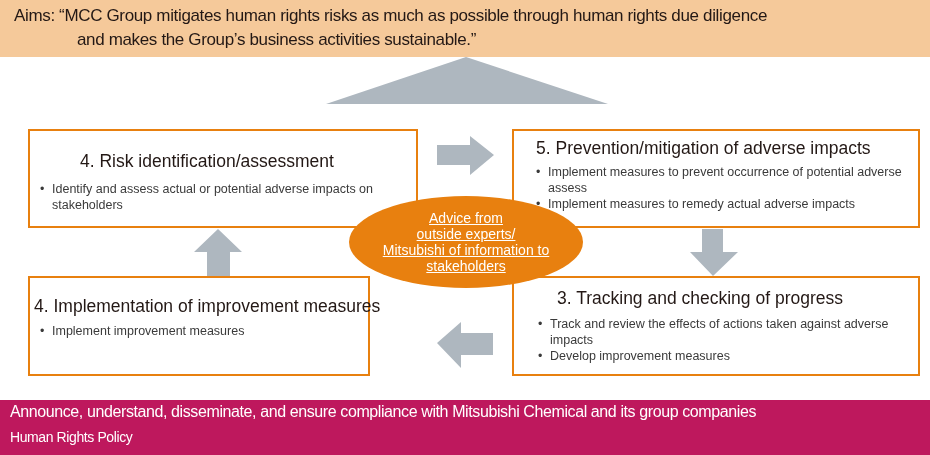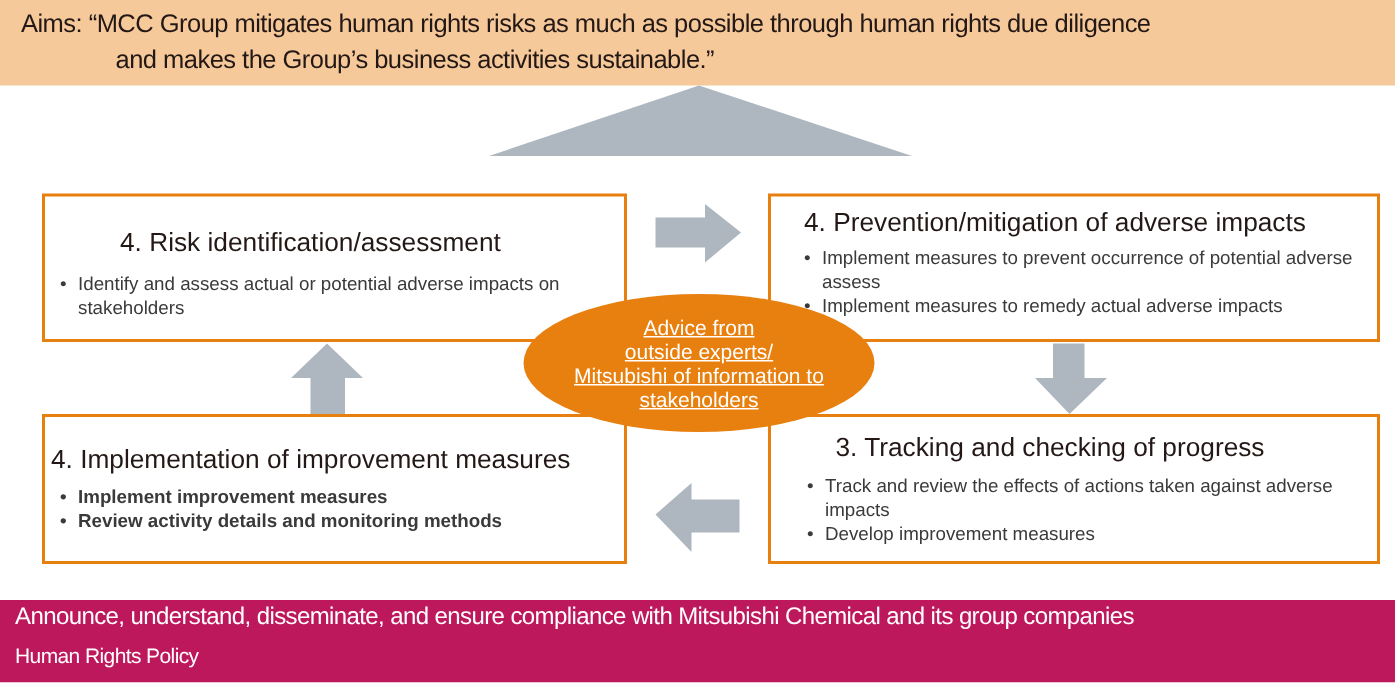--- a/index.html
+++ b/index.html
@@ -28,23 +28,23 @@
   #box1 .bullets { left: 8px; top: 50px; width: 360px; }
 
   #box2 { left: 512px; top: 129px; width: 408px; height: 99px; }
   #box2 .box-title { left: 22px; top: 7px; }
   #box2 .bullets { left: 20px; top: 33px; width: 380px; }
 
   #box3 { left: 512px; top: 276px; width: 408px; height: 100px; }
   #box3 .box-title { left: 43px; top: 10px; }
   #box3 .bullets { left: 22px; top: 38px; width: 370px; }
 
-  #box4 { left: 28px; top: 276px; width: 390px; height: 100px; }
+  #box4 { left: 28px; top: 276px; width: 342px; height: 100px; }
   #box4 .box-title { left: 4px; top: 18px; }
-  #box4 .bullets { left: 8px; top: 45px; width: 370px; font-weight: bold; }
+  #box4 .bullets { left: 8px; top: 45px; width: 370px; }
 
   .arrows { position: absolute; left: 0; top: 0; pointer-events: none; }
 
   .ellipse { position: absolute; left: 349px; top: 196px; width: 234px; height: 92px;
              background: #e8800f; border-radius: 50%; }
   .ellipse-text { position: absolute; left: 0; top: 14px; width: 100%; text-align: center;
                   color: #ffffff; font-size: 14px; line-height: 16px; text-decoration: underline; }
   .ellipse-text div { white-space: nowrap; }
 
   .policy { position: absolute; left: 0; top: 400px; width: 930px; height: 55px;
@@ -67,40 +67,39 @@
 </svg>
 
 <div class="box" id="box1">
   <div class="box-title">4. Risk identification/assessment</div>
   <ul class="bullets">
     <li>Identify and assess actual or potential adverse impacts on stakeholders</li>
   </ul>
 </div>
 
 <div class="box" id="box2">
-  <div class="box-title">4. Prevention/mitigation of adverse impacts</div>
+  <div class="box-title">5. Prevention/mitigation of adverse impacts</div>
   <ul class="bullets">
     <li>Implement measures to prevent occurrence of potential adverse assess</li>
     <li>Implement measures to remedy actual adverse impacts</li>
   </ul>
 </div>
 
 <div class="box" id="box3">
   <div class="box-title">3. Tracking and checking of progress</div>
   <ul class="bullets">
     <li>Track and review the effects of actions taken against adverse impacts</li>
     <li>Develop improvement measures</li>
   </ul>
 </div>
 
 <div class="box" id="box4">
   <div class="box-title">4. Implementation of improvement measures</div>
   <ul class="bullets">
     <li>Implement improvement measures</li>
-    <li>Review activity details and monitoring methods</li>
   </ul>
 </div>
 
 <svg class="arrows" width="930" height="455">
 
   <polygon points="437,145 470,145 470,136 494,155 470,175 470,165 437,165" fill="#aeb7bf"></polygon>
 
   <polygon points="702,229 723,229 723,252 738,252 713,276 690,252 702,252" fill="#aeb7bf"></polygon>
 
   <polygon points="493,333 461,333 461,322 437,343 461,368 461,355 493,355" fill="#aeb7bf"></polygon>

